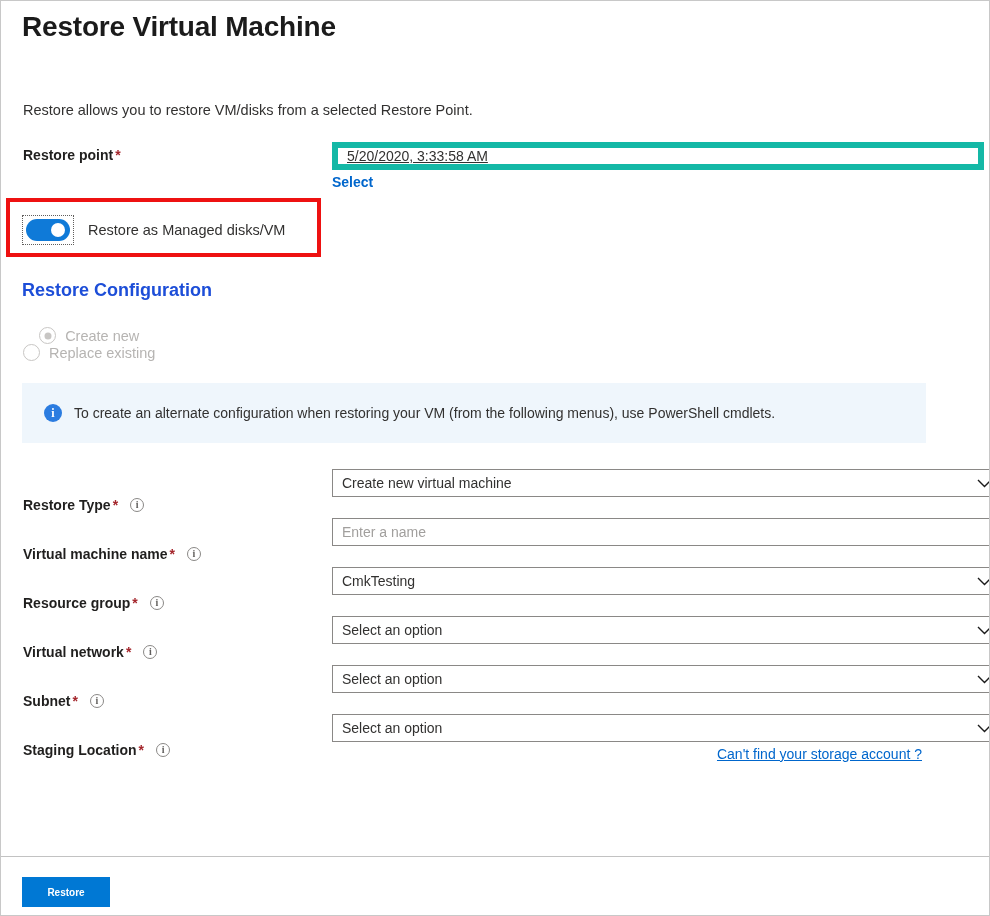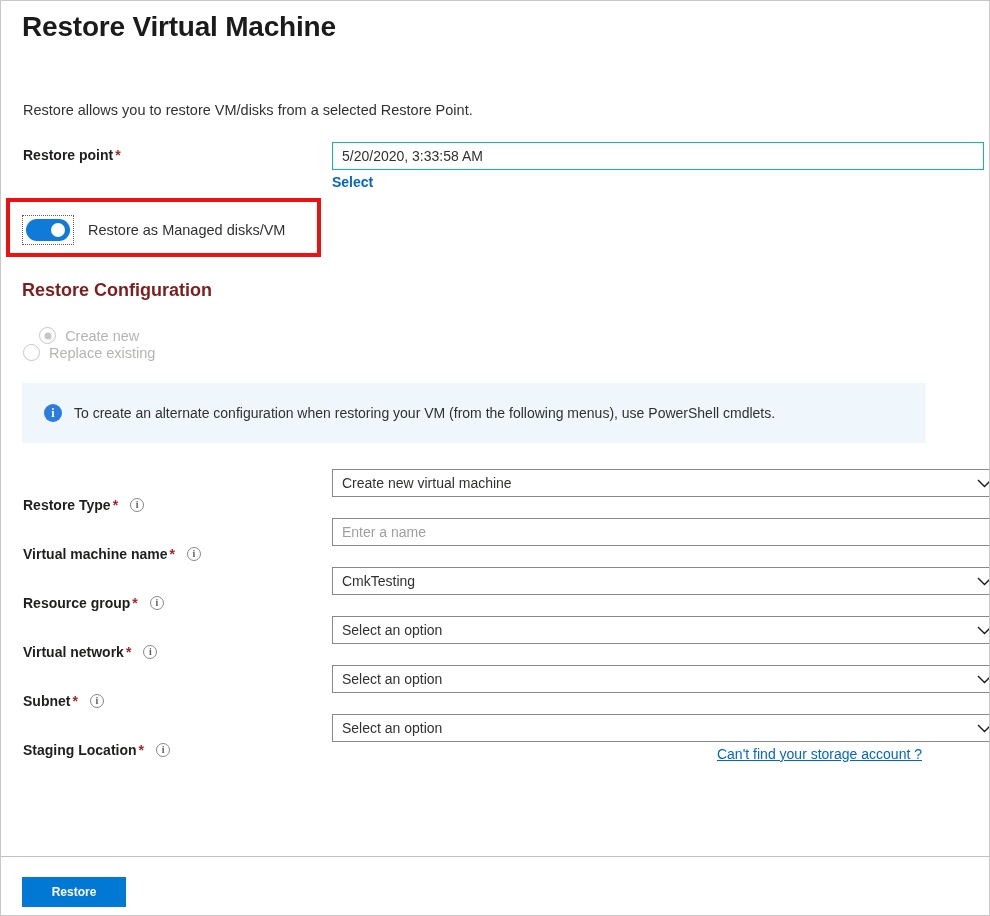--- a/index.html
+++ b/index.html
@@ -58,28 +58,29 @@
     font-weight: 700;
     margin-left: 2px;
   }
   .restore-point-box {
     position: absolute;
     left: 331px;
     top: 141px;
     width: 652px;
     height: 28px;
     box-sizing: border-box;
-    border: 1px solid #14b8a6;
+    border: 6px solid #14b8a6;
     background: #ffffff;
     font-size: 14px;
     color: #323130;
     line-height: 26px;
     padding: 0 9px;
     font-family: "Liberation Sans", sans-serif;
     outline: none;
+    text-decoration: underline;
   }
   .select-link {
     position: absolute;
     left: 331px;
     top: 173px;
     font-size: 14px;
     color: #0066cc;
     font-weight: 600;
     text-decoration: none;
     cursor: pointer;
@@ -136,21 +137,21 @@
     white-space: nowrap;
   }
 
   
   .section-heading {
     position: absolute;
     left: 21px;
     top: 279px;
     font-size: 18px;
     font-weight: 600;
-    color: #7f1d1d;
+    color: #1d4ed8;
   }
 
   
   .radio-group {
     position: absolute;
     left: 22px;
     top: 326px;
     display: flex;
     align-items: center;
     flex-direction: column;
@@ -308,26 +309,26 @@
     left: 0;
     top: 855px;
     width: 990px;
     height: 1px;
     background: #c2c2c2;
   }
   .restore-button {
     position: absolute;
     left: 21px;
     top: 876px;
-    width: 104px;
+    width: 88px;
     height: 30px;
     background: #0078d4;
     color: #ffffff;
     border: none;
-    font-size: 12px;
+    font-size: 10px;
     font-weight: 600;
     font-family: "Liberation Sans", sans-serif;
     cursor: pointer;
     padding: 0;
   }
 </style>
 </head>
 <body>
 
 <div class="page">

